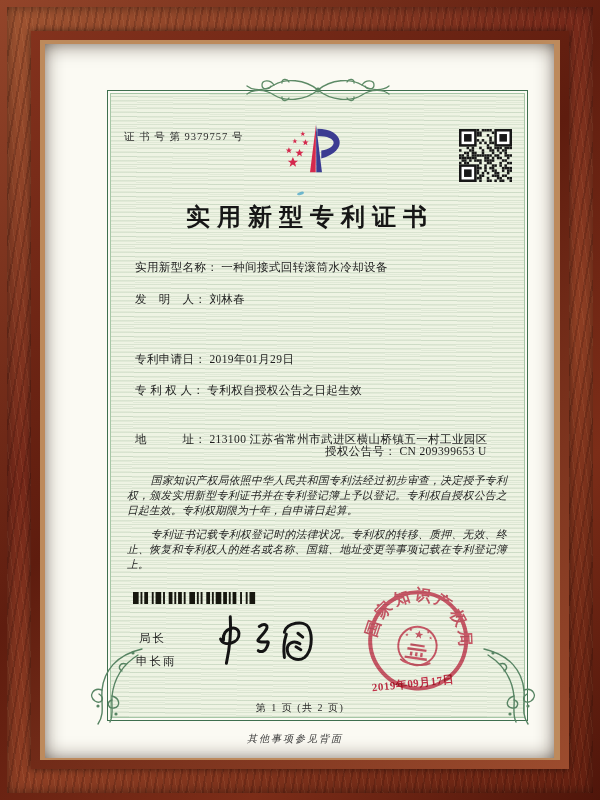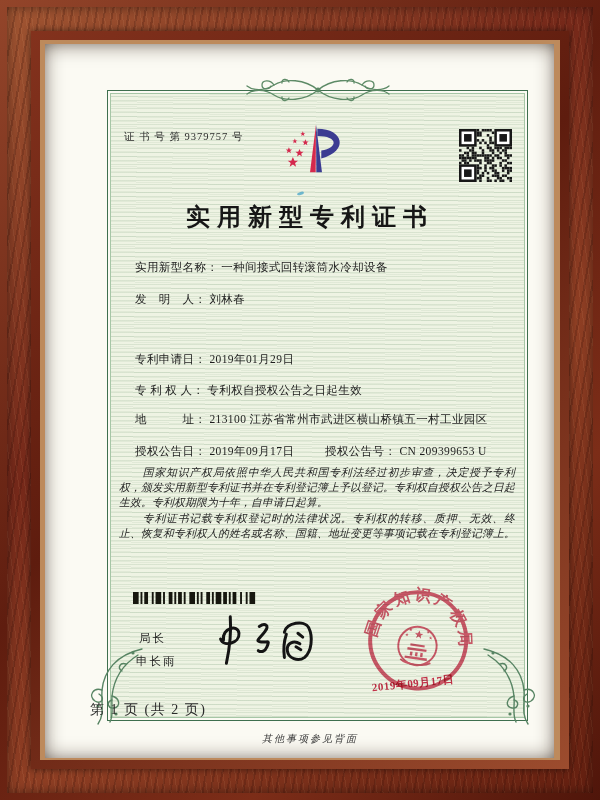--- a/index.html
+++ b/index.html
@@ -34,25 +34,25 @@
   .abs{position:absolute;}
   
   .certno{left:124px;top:130px;font-size:10.5px;letter-spacing:1px;color:#2c2c2c;}
   .title{left:100px;top:201px;width:420px;text-align:center;font-size:24px;
          font-weight:700;letter-spacing:7px;color:#161616;}
   .field{left:135px;font-size:11.5px;color:#1d1d1d;letter-spacing:.4px;white-space:nowrap;}
   .field .val{margin-left:3px;}
   .grant2{left:325px;}
   .paras{left:119px;top:465px;width:396px;font-size:10.8px;line-height:15.2px;
          color:#242424;text-align:justify;font-style:italic;letter-spacing:.2px;}
-  .paras p{margin:0;text-indent:2.2em;}
+  .paras p{margin:8px;text-indent:2.2em;}
   .signer{font-size:11.5px;letter-spacing:2px;color:#1d1d1d;}
-  .pageinfo{left:90px;top:701px;width:420px;text-align:left;font-size:14px;
+  .pageinfo{left:90px;top:701px;width:420px;text-align:center;font-size:10px;
             letter-spacing:1.5px;color:#2a2a2a;}
-  .backnote{left:210px;top:732px;width:200px;text-align:center;font-size:10px;
+  .backnote{left:195px;top:732px;width:200px;text-align:center;font-size:10px;
             letter-spacing:2px;color:#3a3a3a;font-style:italic;}
   
   .seal-svg{left:358px;top:582px;width:120px;height:120px;opacity:.88;
             mix-blend-mode:multiply;transform:rotate(8deg);}
   .seal-date{left:347px;top:676px;width:132px;text-align:center;font-size:11px;
              font-weight:600;color:#cf3350;letter-spacing:.5px;
              transform:rotate(-6deg);mix-blend-mode:multiply;}
   .speck{left:297px;top:192px;width:7px;height:3px;background:#4fa7c8;
          border-radius:50% 40% 60% 50%;opacity:.8;transform:rotate(-15deg);}
 </style>
@@ -296,25 +296,22 @@
   <div class="abs title">实用新型专利证书</div>
   <div class="abs field" style="top:292px">
     <span>发　明　人：</span><span class="val">刘林春</span>
   </div>
   <div class="abs field" style="top:352px">
     <span>专利申请日：</span><span class="val">2019年01月29日</span>
   </div>
   <div class="abs field" style="top:383px">
     <span>专 利 权 人：</span><span class="val">专利权自授权公告之日起生效</span>
   </div>
-  <div class="abs field" style="top:412px">
+  <div class="abs field" style="top:432px">
     <span>地　　　址：</span><span class="val">213100 江苏省常州市武进区横山桥镇五一村工业园区</span>
-  </div>
-  <div class="abs field" style="top:444px">
-    <span>授权公告日：</span><span class="val">2019年09月17日</span>
   </div>
   <div class="abs field grant2" style="top:444px">
     <span>授权公告号：</span><span class="val">CN 209399653 U</span>
   </div>
 
   <div class="abs paras">
     <p>国家知识产权局依照中华人民共和国专利法经过初步审查，决定授予专利权，颁发实用新型专利证书并在专利登记簿上予以登记。专利权自授权公告之日起生效。专利权期限为十年，自申请日起算。</p>
     <p>专利证书记载专利权登记时的法律状况。专利权的转移、质押、无效、终止、恢复和专利权人的姓名或名称、国籍、地址变更等事项记载在专利登记簿上。</p>
   </div>
 

